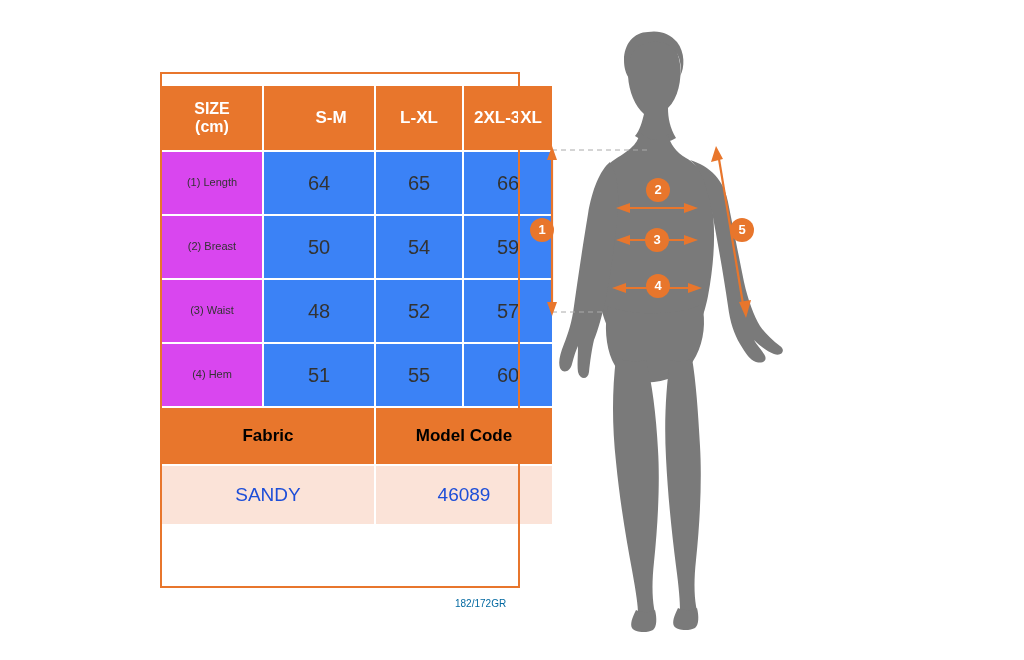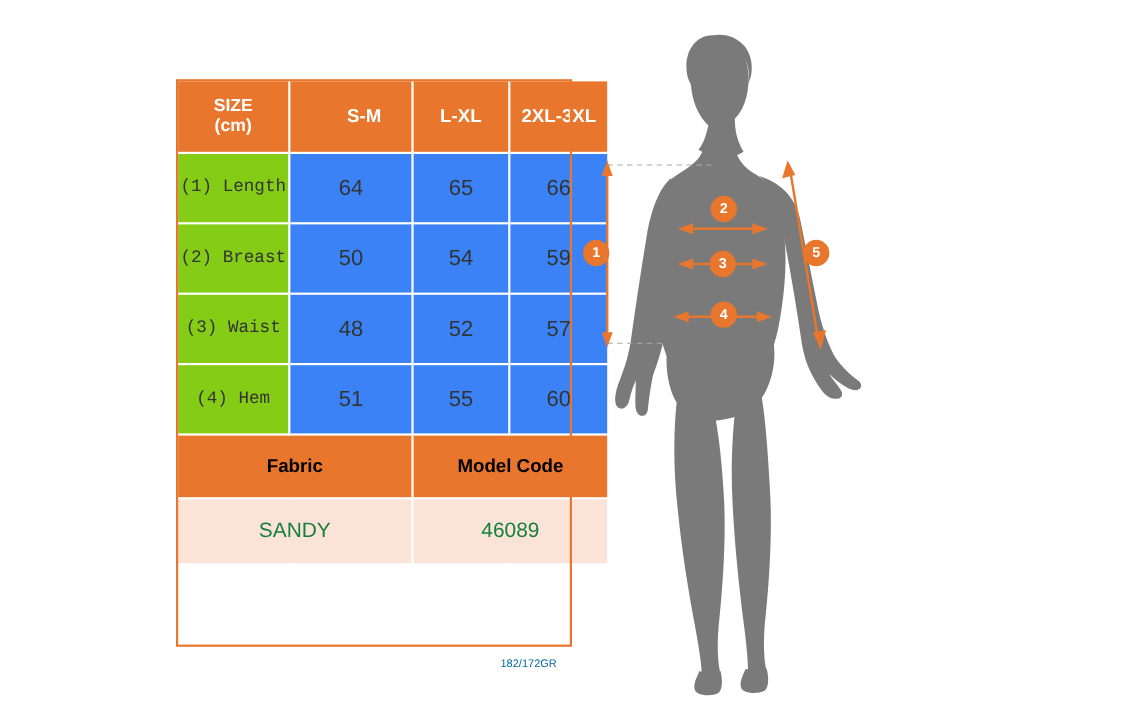--- a/index.html
+++ b/index.html
@@ -18,21 +18,21 @@
     position: absolute;
     left: 0; top: 0;
     width: 1024px; height: 660px;
     background: #ffffff;
   }
 
   
   .size-table {
     position: absolute;
     left: 160px;
-    top: 72px;
+    top: 84px;
     width: 360px;
     border-collapse: collapse;
     table-layout: fixed;
   }
   .size-table td, .size-table th {
     border: 2px solid #ffffff;
     padding: 0;
   }
   .hdr-cell {
     background: #e8762c;
@@ -41,29 +41,28 @@
     text-align: center;
     vertical-align: middle;
     height: 64px;
     font-size: 17px;
     line-height: 1.15;
   }
   .hdr-cell.first {
     font-size: 16px;
   }
   .row-label {
-    background: #84cc16;
+    background: #d946ef;
     color: #333333;
     text-align: center;
     vertical-align: middle;
     height: 62px;
-    font-size: 16px;
+    font-size: 11px;
     line-height: 1.2;
     border: 2px solid #e8762c;
-    font-family: Liberation Mono, monospace;
   }
   .val-cell {
     background: #3b82f6;
     color: #333333;
     text-align: center;
     vertical-align: middle;
     height: 62px;
     font-size: 20px;
     border: 2px solid #ffffff;
   }
@@ -71,21 +70,21 @@
     background: #e8762c;
     color: #000000;
     font-weight: bold;
     text-align: center;
     vertical-align: middle;
     height: 56px;
     font-size: 17px;
   }
   .foot-val {
     background: #fbe3d8;
-    color: #15803d;
+    color: #1d4ed8;
     text-align: center;
     vertical-align: middle;
     height: 58px;
     font-size: 19px;
     border: 2px solid #e8762c;
   }
   .table-border-outer {
     position: absolute;
     left: 160px;
     top: 72px;

